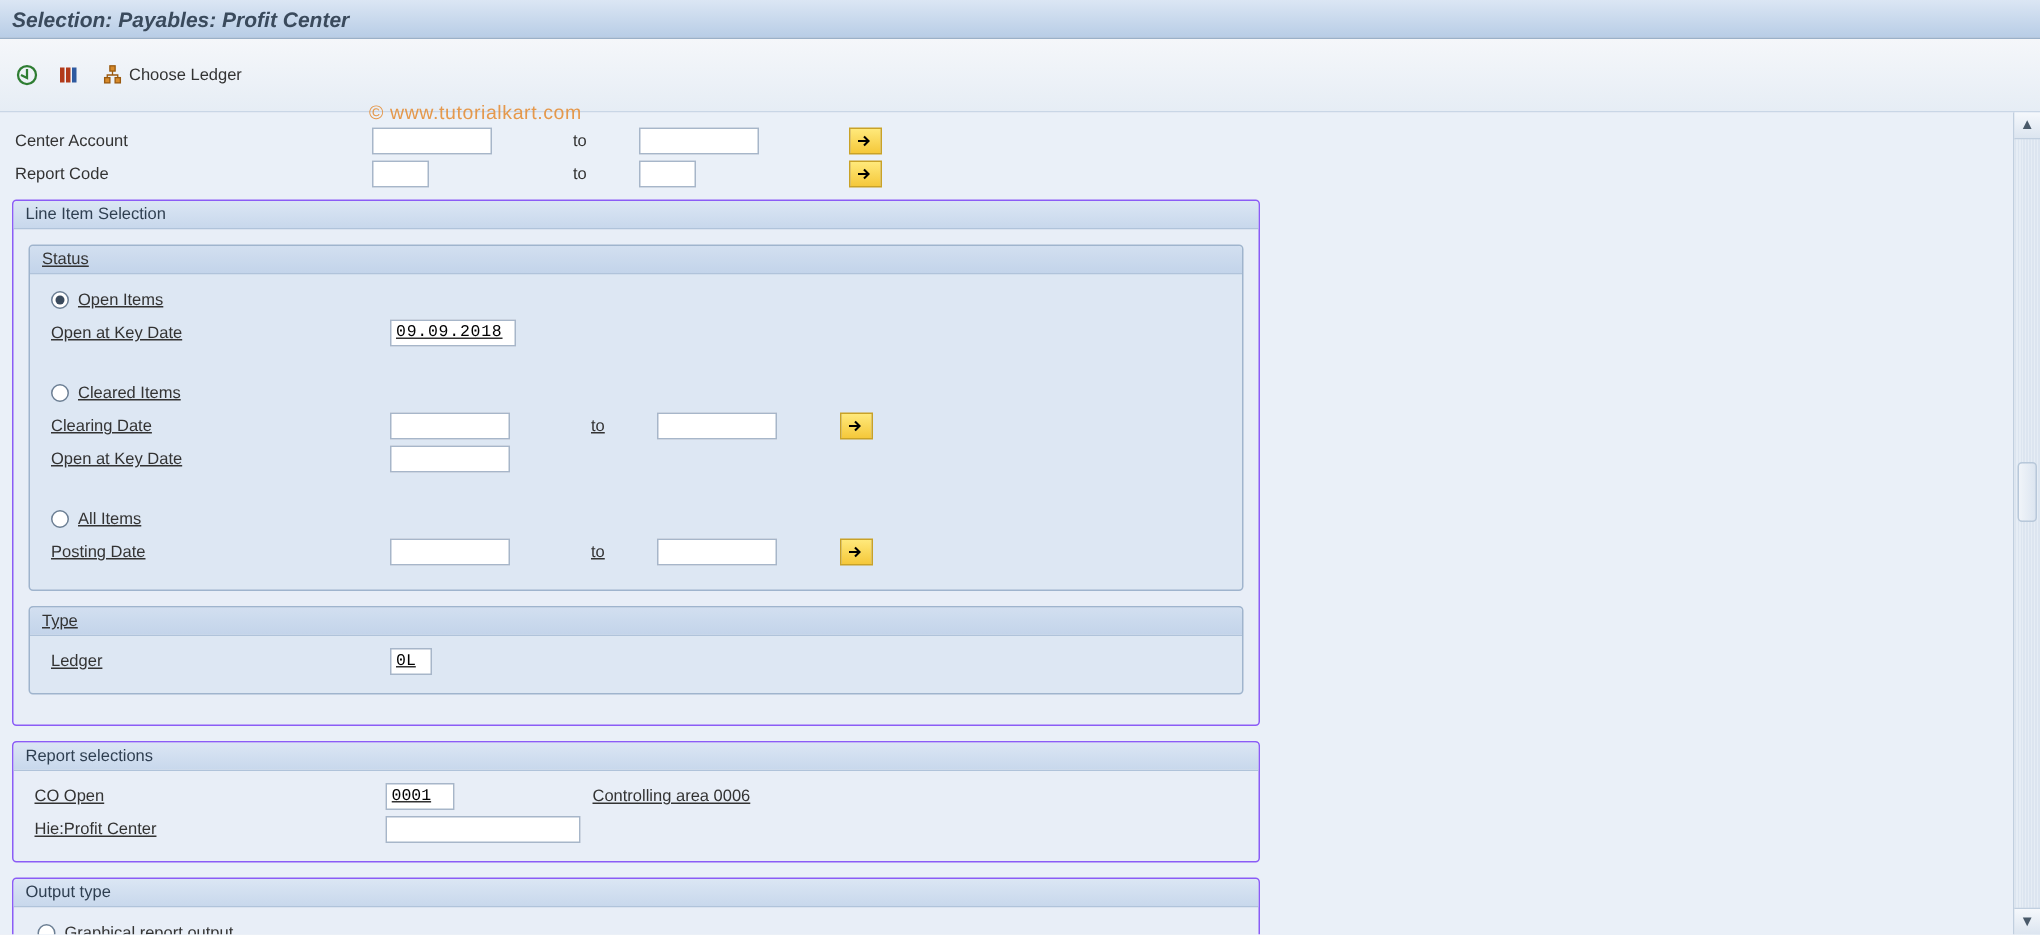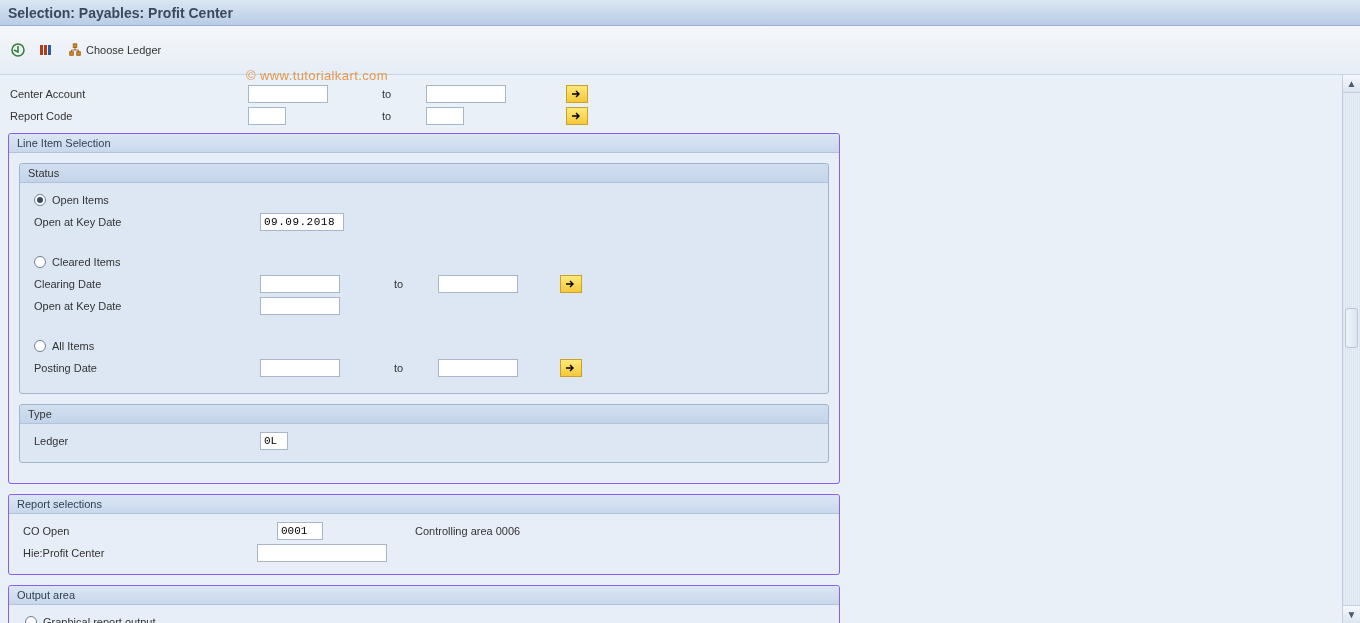--- a/index.html
+++ b/index.html
@@ -21,20 +21,21 @@
 }
 .titlebar {
   background: linear-gradient(to bottom, #dbe6f4 0%, #b8cde6 100%);
   border-bottom: 1px solid #9ab0c8;
   padding: 4px 8px;
   height: 26px;
   display: flex;
   align-items: center;
 }
 .titlebar .title {
+  font-style: italic;
   font-weight: bold;
   font-size: 14px;
   color: #3a4a5c;
 }
 .toolbar {
   background: linear-gradient(to bottom, #f5f7fa 0%, #e6edf5 100%);
   border-bottom: 1px solid #c9d6e6;
   height: 49px;
   display: flex;
   align-items: center;
@@ -103,21 +104,21 @@
 .lbl-inner { width: 210px; padding-left: 8px; }
 .fld {
   height: 18px;
   background: #fff;
   border: 1px solid #a7b6c9;
   font-size: 11px;
   padding: 1px 3px;
 }
 .fld.w80 { width: 80px; }
 .fld.w38 { width: 38px; }
-.fld.w46 { width: 46px; margin-left: 20px; }
+.fld.w46 { width: 46px; }
 .fld.wdate { width: 84px; font-family: "Courier New", monospace; letter-spacing: 0.5px; }
 .to  { display:inline-block; margin: 0 14px 0 54px; width: 30px; }
 .multi-btn {
   height: 18px; width: 22px;
   margin-left: 60px;
   background: linear-gradient(to bottom, #ffe97b, #f5c83a);
   border: 1px solid #c9a227;
   display: inline-flex;
   align-items: center;
   justify-content: center;
@@ -132,21 +133,21 @@
 }
 .group-hd {
   background: linear-gradient(to bottom, #dbe6f4, #c8d8ec);
   border-bottom: 1px solid #b0c3da;
   padding: 3px 8px;
   font-size: 11px;
   color: #2f3f51;
   border-top-left-radius: 3px;
   border-top-right-radius: 3px;
 }
-.group-body { padding: 6px 8px 10px 8px; }
+.group-body { padding: 6px 8px 10px 8px; text-decoration: underline; }
 .subgroup {
   border: 1px solid #9fb4cd;
   border-radius: 3px;
   margin: 4px 2px 10px 2px;
   background: #dde7f3;
 }
 .sub-hd {
   background: linear-gradient(to bottom, #d2dff0, #c3d4ea);
   padding: 3px 8px;
   border-bottom: 1px solid #b0c3da;
@@ -333,21 +334,21 @@
             <span class="inline-text" style="margin-left:92px;">Controlling area 0006</span>
           </div>
           <div class="row">
             <span class="lbl" style="width:240px;">Hie:Profit Center</span>
             <input class="fld" style="width: 130px;">
           </div>
         </div>
       </div>
 
       <div class="group narrow" style="margin-bottom:0;">
-        <div class="group-hd">Output area</div>
+        <div class="group-hd">Output type</div>
         <div class="group-body" style="padding-bottom:0;">
           <div class="opt-row">
             <span class="radio"></span>
             <span>Graphical report output</span>
           </div>
           <div class="opt-row">
             <span class="radio sel"></span>
             <span>Classic drilldown report</span>
           </div>
         </div>

